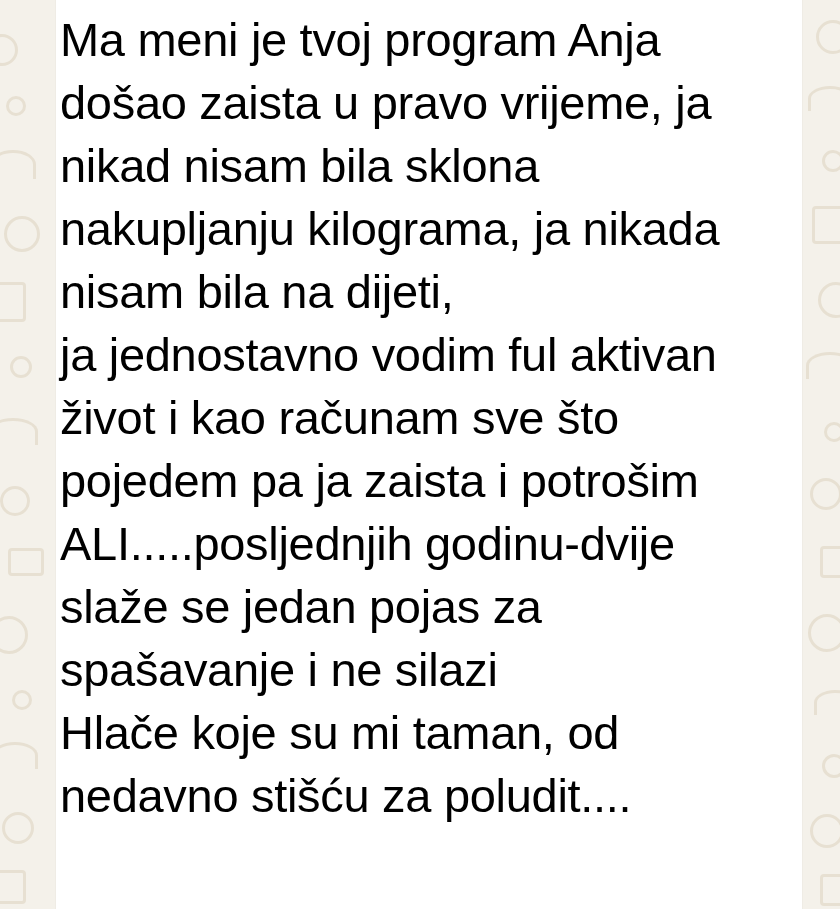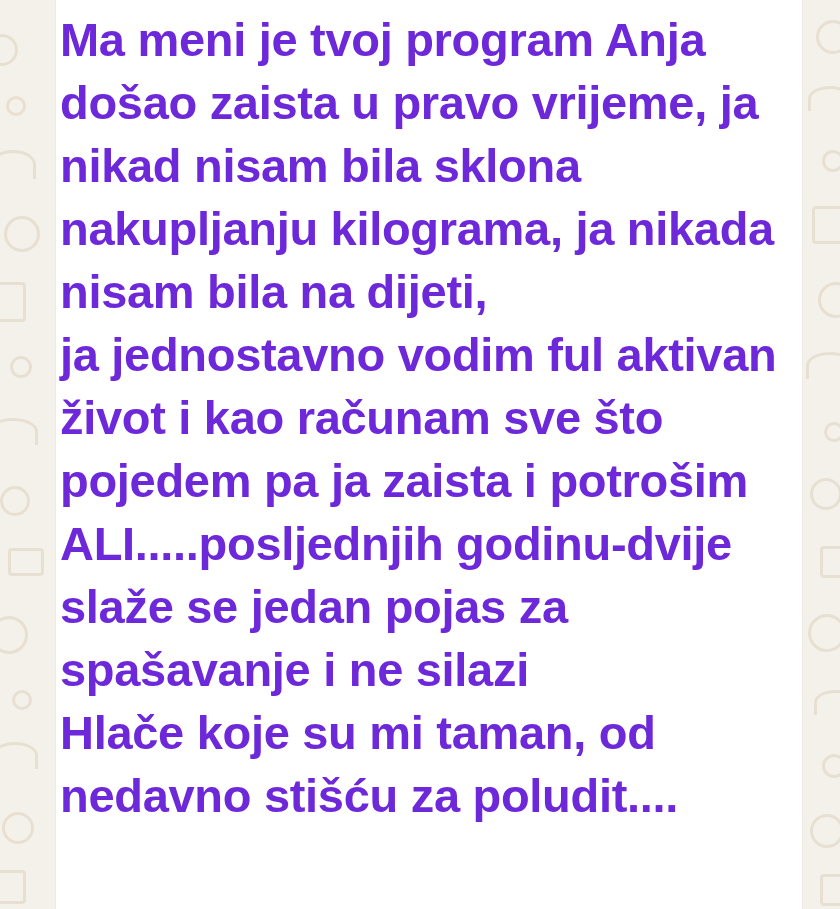--- a/index.html
+++ b/index.html
@@ -56,25 +56,25 @@
     background: #ffffff;
     box-shadow: 0 0 0 1px rgba(0,0,0,0.02);
   }
 
   .message-text {
     position: absolute;
     left: 0;
     right: 0;
     top: 8px;
     padding: 0 18px 0 4px;
-    color: #6d28d9;
+    color: #000000;
     font-family: "Liberation Sans", sans-serif;
     font-size: 47px;
     line-height: 63px;
-    font-weight: 700;
+    font-weight: 400;
     letter-spacing: -0.3px;
     white-space: pre-wrap;
     word-break: normal;
   }
 </style>
 </head>
 <body>
 
 <div id="screen">
 

